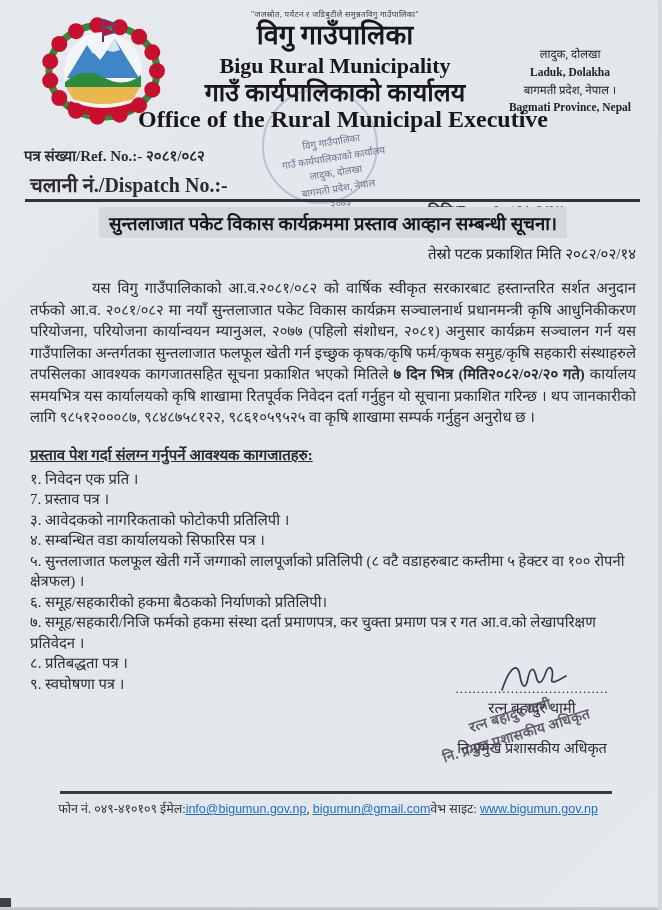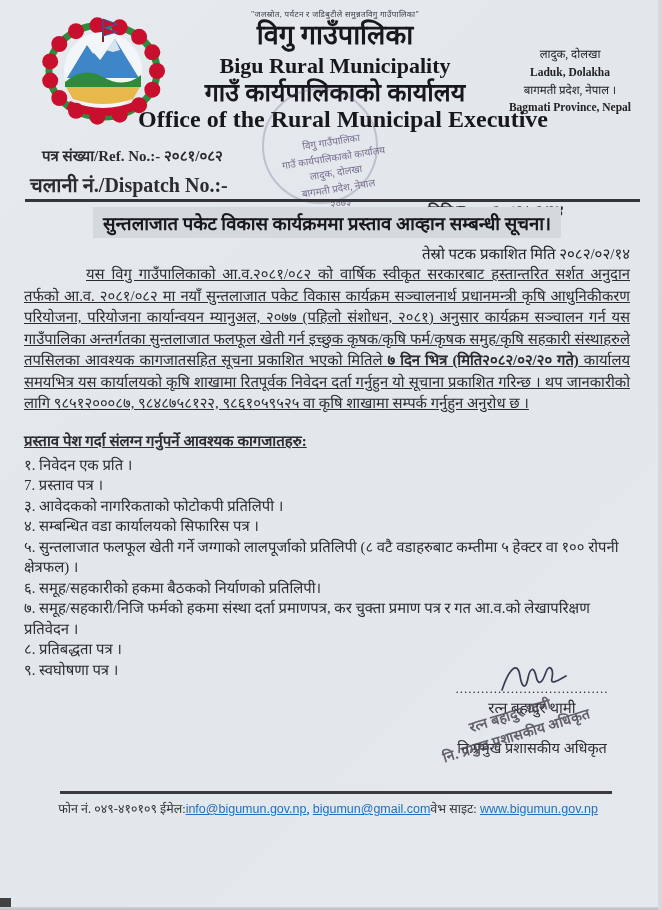--- a/index.html
+++ b/index.html
@@ -21,32 +21,32 @@
     font-size:24px;font-weight:bold;color:#17171c;padding-left:12px;}
   .addr{position:absolute;right:14px;top:46px;width:156px;text-align:center;
     font-size:11.5px;line-height:1.55;color:#222;}
   .addr .b{font-weight:bold;}
   
   .hstamp{position:absolute;left:238px;top:134px;width:196px;text-align:center;
     transform:rotate(-9deg);color:rgba(100,86,128,.85);font-size:10px;line-height:1.55;}
   .hstamp-circle{position:absolute;left:262px;top:88px;width:112px;height:112px;
     border:2px solid rgba(100,86,128,.28);border-radius:50%;}
   
-  .ref1{position:absolute;left:42px;top:145px;font-size:15px;font-weight:bold;}
+  .ref1{position:absolute;left:24px;top:145px;font-size:15px;font-weight:bold;}
   .ref2{position:absolute;left:30px;top:171px;font-size:20px;font-weight:bold;}
   .daterow{position:absolute;left:428px;top:171px;font-size:15px;font-weight:bold;margin-top:29px;}
   .rule-top{position:absolute;left:25px;top:199px;width:615px;height:3px;background:#34343b;}
   
-  .content{position:absolute;left:24px;top:207px;width:606px;}
+  .content{position:absolute;left:30px;top:207px;width:606px;}
   .title-wrap{text-align:center;}
   .notice-title{display:inline-block;background:#d4d9dc;padding:3px 10px;
     font-size:18.5px;font-weight:bold;color:#17171c;}
   .notice-subtitle{text-align:right;font-size:15px;margin-top:5px;color:#222;}
-  .body-par{margin-top:1px;text-align:justify;text-indent:62px;
-    font-size:14.8px;line-height:21.5px;text-decoration:underline;}
+  .body-par{margin-top:15px;text-align:justify;text-indent:62px;
+    font-size:14.8px;line-height:21.5px;}
   .body-par .b{font-weight:bold;}
   .doc-heading{margin-top:15px;font-weight:bold;text-decoration:underline;font-size:15px;}
   ul.doc-items{list-style:none;margin:5px 0 0 0;padding:0;}
   ul.doc-items li{font-size:14.8px;line-height:20.5px;}
   
   .sig{position:absolute;left:416px;top:682px;width:232px;text-align:center;}
   .sig-dots{font-size:13px;letter-spacing:1px;color:#2b2b31;line-height:14px;}
   .sig-squiggle{position:absolute;left:58px;top:-22px;}
   .sig-name{font-size:15px;margin-top:1px;}
   .sig-title{font-size:14.5px;margin-top:20px;}

